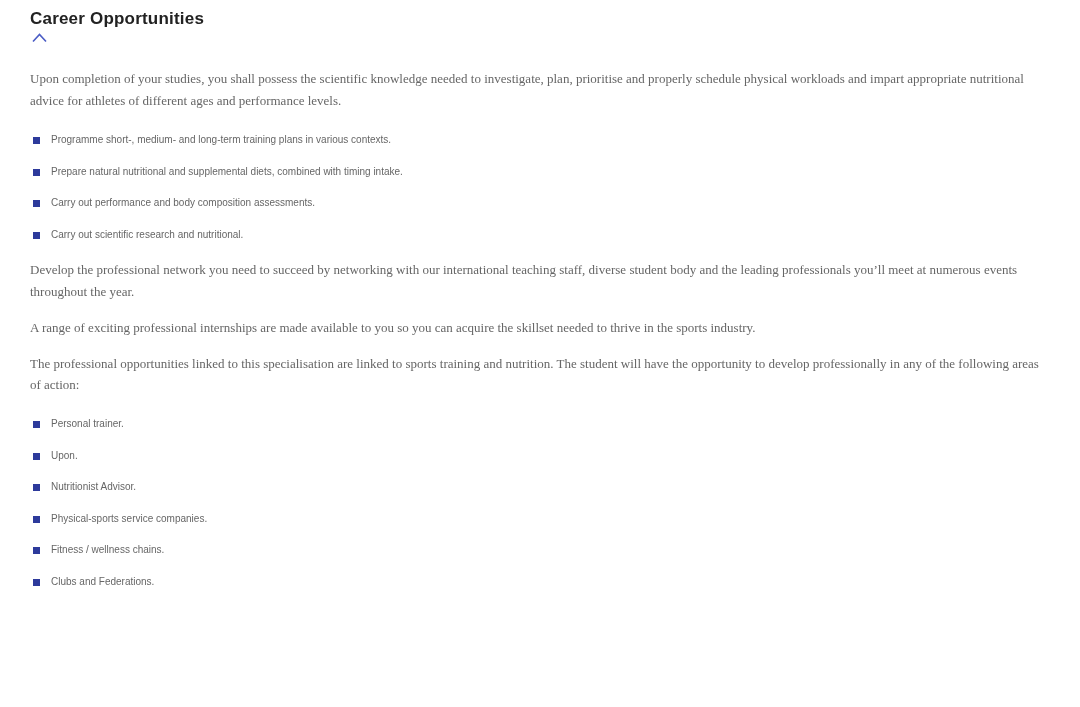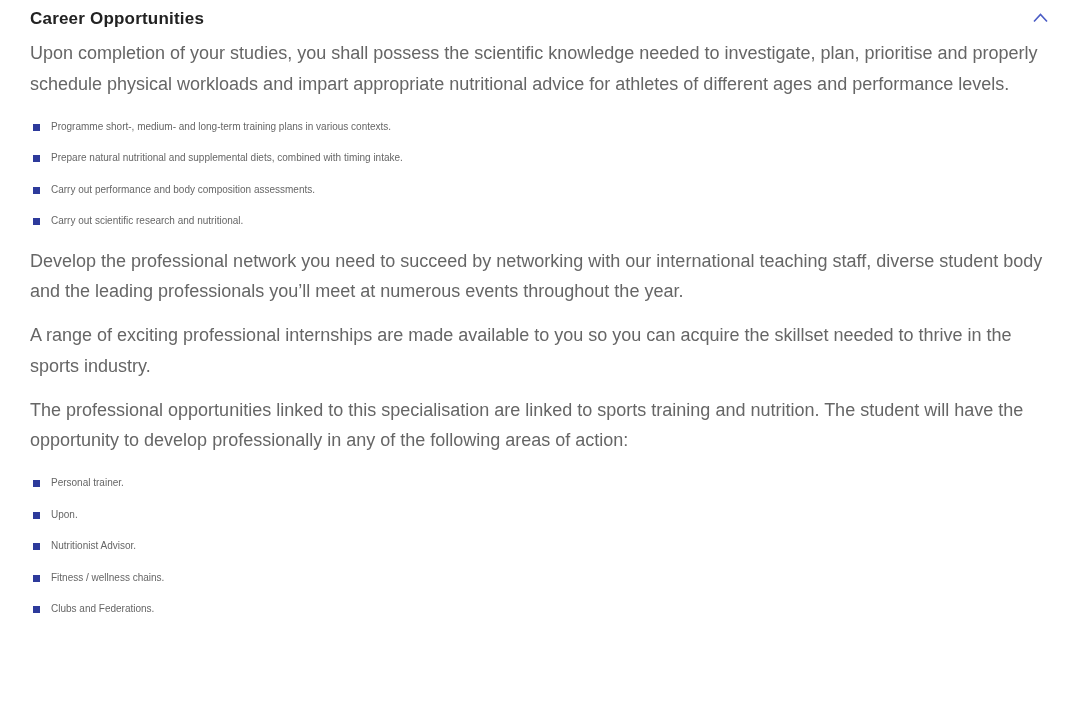--- a/index.html
+++ b/index.html
@@ -17,44 +17,46 @@
     overflow: hidden;
   }
   .section {
     padding: 9px 30px 0 30px;
     width: 1080px;
   }
   .section-header {
     display: flex;
     justify-content: space-between;
     align-items: flex-start;
-    margin-bottom: 9px;
+    margin-bottom: 22px;
+    flex-direction: column;
   }
   .section-title {
     font-size: 17px;
     font-weight: 700;
     color: var(--heading-text);
     letter-spacing: 0.2px;
     line-height: 1.2;
   }
   .collapse-btn {
     background: none;
     border: none;
     cursor: pointer;
     padding: 0;
     margin-top: 1px;
     line-height: 0;
   }
   .collapse-btn svg { display: block; }
   p.body-para {
-    font-size: 18px;
+    font-size: 13px;
     line-height: 1.68;
     color: var(--body-text);
     margin: 0 0 14px 0;
     max-width: 1020px;
+    font-family: Liberation Serif, serif;
   }
   ul.square-list {
     list-style: none;
     margin: 21px 0 17px 0;
     padding: 0;
   }
   ul.square-list li {
     position: relative;
     padding-left: 21px;
     font-size: 10px;
@@ -99,18 +101,19 @@
   </ul>
 
   <p class="body-para">Develop the professional network you need to succeed by networking with our international teaching staff, diverse student body and the leading professionals you’ll meet at numerous events throughout the year.</p>
   <p class="body-para">A range of exciting professional internships are made available to you so you can acquire the skillset needed to thrive in the sports industry.</p>
   <p class="body-para">The professional opportunities linked to this specialisation are linked to sports training and nutrition. The student will have the opportunity to develop professionally in any of the following areas of action:</p>
 
   <ul class="square-list">
     <li><span class="bullet"></span><span>Personal trainer.</span></li>
     <li><span class="bullet"></span><span>Upon.</span></li>
     <li><span class="bullet"></span><span>Nutritionist Advisor.</span></li>
+    <li><span class="bullet"></span><span>Physical-sports service companies.</span></li>
     <li><span class="bullet"></span><span>Fitness / wellness chains.</span></li>
     <li><span class="bullet"></span><span>Clubs and Federations.</span></li>
 
   </ul>
 
 </div>
 
 </body></html>

